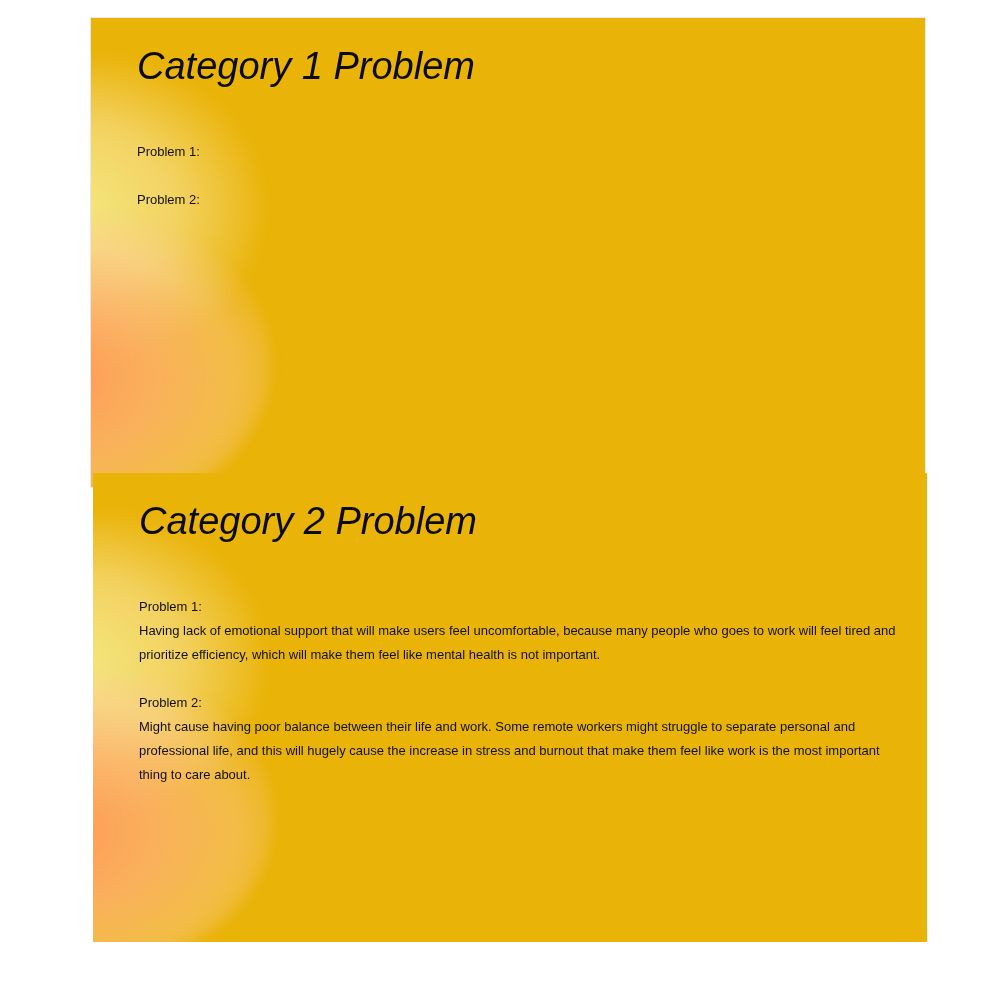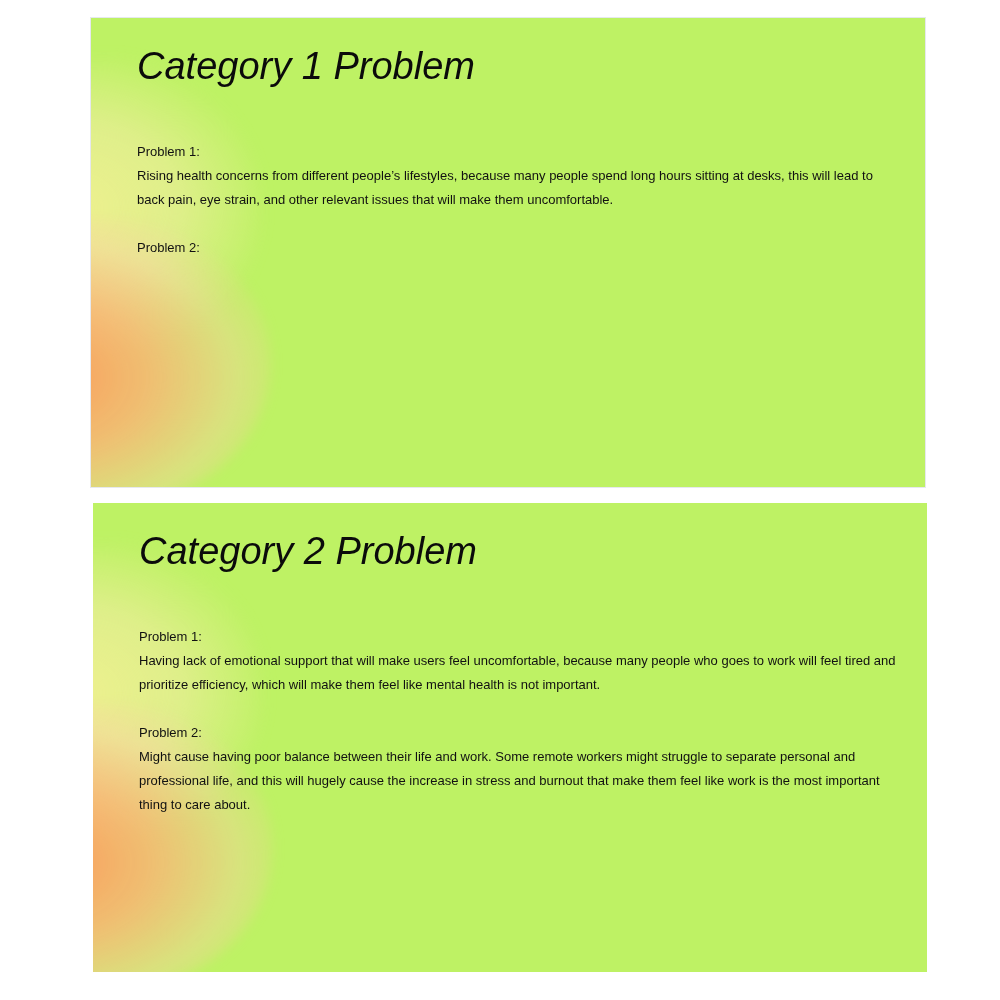--- a/index.html
+++ b/index.html
@@ -10,34 +10,34 @@
       height: 1000px;
       overflow: hidden;
     }
     body {
       position: relative;
       font-family: "Liberation Sans", sans-serif;
       color: #111111;
     }
     .slide {
       position: absolute;
-      background: #bef264;
+      background: #eab308;
       overflow: hidden;
       box-sizing: border-box;
     }
     .slide-1 {
       left: 90px;
       top: 17px;
       width: 836px;
       height: 471px;
       border: 1px solid #e6e8ee;
     }
     .slide-2 {
       left: 93px;
-      top: 503px;
+      top: 473px;
       width: 834px;
       height: 469px;
       padding-left: 24px;
     }
     .glow {
       position: absolute;
       pointer-events: none;
     }
     .glow-yellow {
       left: -120px;
@@ -92,21 +92,20 @@
 </head>
 <body>
 
 <div class="slide slide-1">
   <div class="glow glow-yellow"></div>
   <div class="glow glow-orange"></div>
   <h1 class="slide-title">Category 1 Problem</h1>
   <div class="slide-body">
     <p class="problem">
       <span class="problem-label">Problem 1:</span>
-      <span class="problem-text">Rising health concerns from different people’s lifestyles, because many people spend long hours sitting at desks, this will lead to back pain, eye strain, and other relevant issues that will make them uncomfortable.</span>
     </p>
     <p class="problem">
       <span class="problem-label">Problem 2:</span>
     </p>
   </div>
 </div>
 
 <div class="slide slide-2">
   <div class="glow glow-yellow"></div>
   <div class="glow glow-orange"></div>

